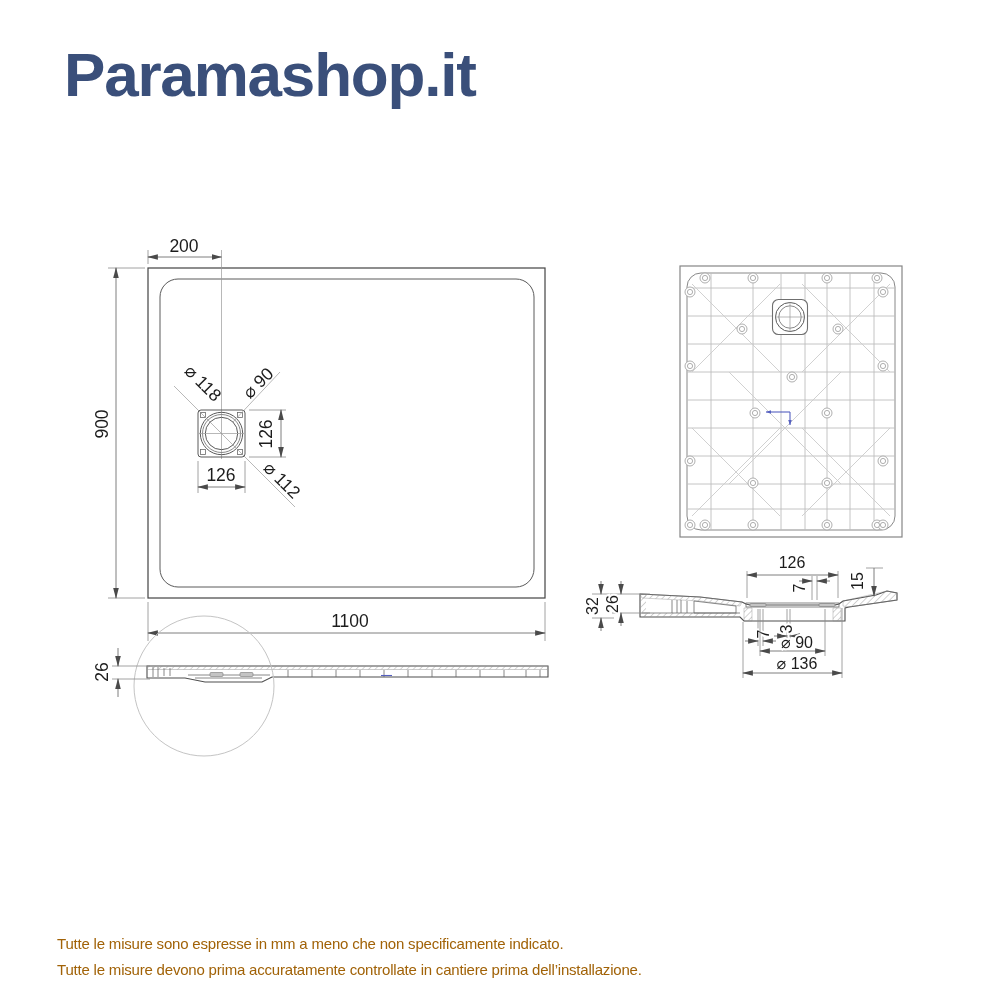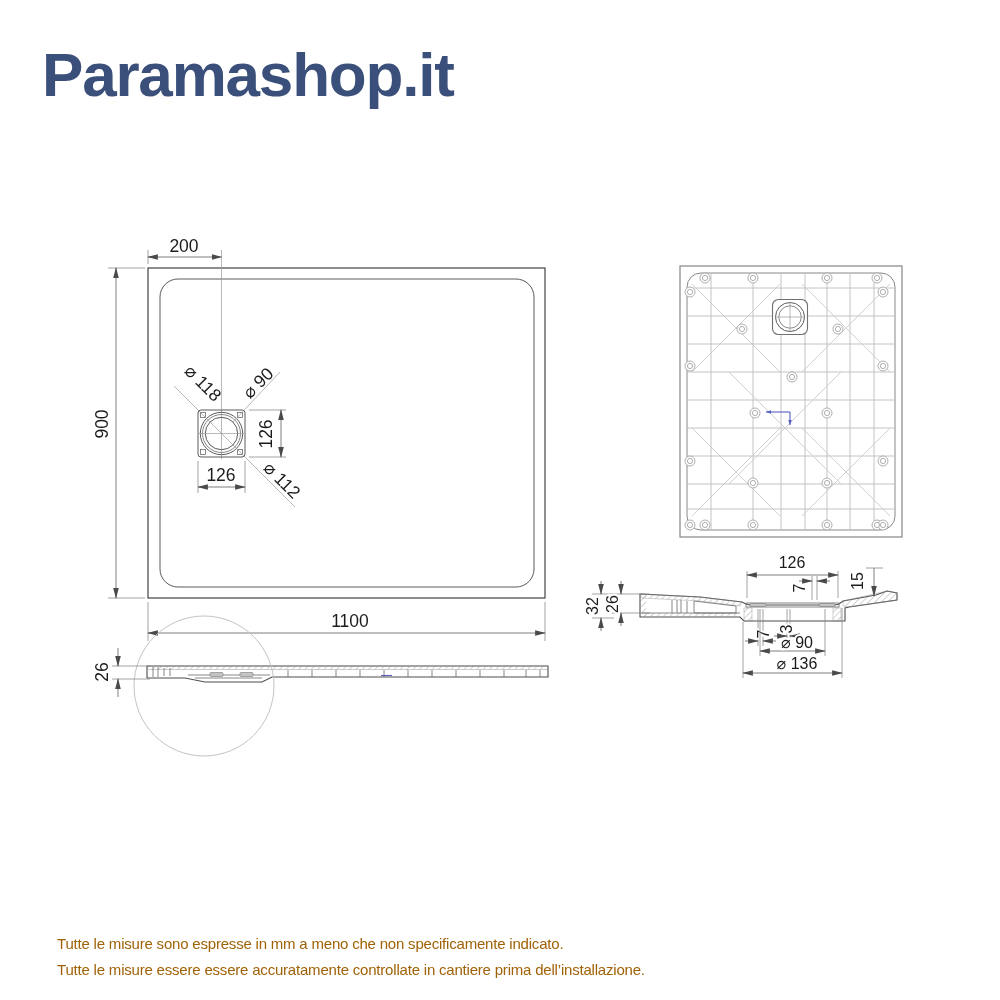--- a/index.html
+++ b/index.html
@@ -1,18 +1,18 @@
 <!DOCTYPE html>
 <html><head>
 <meta charset="utf-8">
 <style>
   html,body{margin:0;padding:0;background:#ffffff;}
   body{width:1000px;height:1000px;position:relative;overflow:hidden;
        font-family:"Liberation Sans","DejaVu Sans",sans-serif;}
-  .logo{position:absolute;left:42px;top:44px;font-size:62px;font-weight:bold;
+  .logo{position:absolute;left:64px;top:44px;font-size:62px;font-weight:bold;
         letter-spacing:-1.2px;color:#3a4f7a;line-height:1;}
   .notes{position:absolute;left:57px;top:931px;color:#a16207;font-size:15px;
          line-height:26px;letter-spacing:-0.2px;}
   .drawing{position:absolute;left:0;top:0;}
   
   .ol{stroke:#4a4a4a;stroke-width:1.25;fill:none;}
   .o2{stroke:#5a5a5a;stroke-width:1;fill:none;}
   .o3{stroke:#6a6a6a;stroke-width:0.8;fill:none;}
   .dim{stroke:#6f6f6f;stroke-width:0.9;fill:none;}
   .ext{stroke:#8a8a8a;stroke-width:0.8;fill:none;}
@@ -331,14 +331,14 @@
       <line class="ext" x1="743" y1="622" x2="743" y2="678"></line>
       <line class="ext" x1="842" y1="608" x2="842" y2="678"></line>
       <line class="dim" x1="743" y1="673" x2="842" y2="673" marker-start="url(#arr)" marker-end="url(#arr)"></line>
       <text class="s mid halo" x="797" y="669">⌀ 136</text>
     </g>
   </g>
 </svg>
 
 <div class="notes">
   <div>Tutte le misure sono espresse in mm a meno che non specificamente indicato.</div>
-  <div>Tutte le misure essere essere accuratamente controllate in cantiere prima dell’installazione.</div>
+  <div>Tutte le misure devono prima accuratamente controllate in cantiere prima dell’installazione.</div>
 </div>
 
 </body></html>

